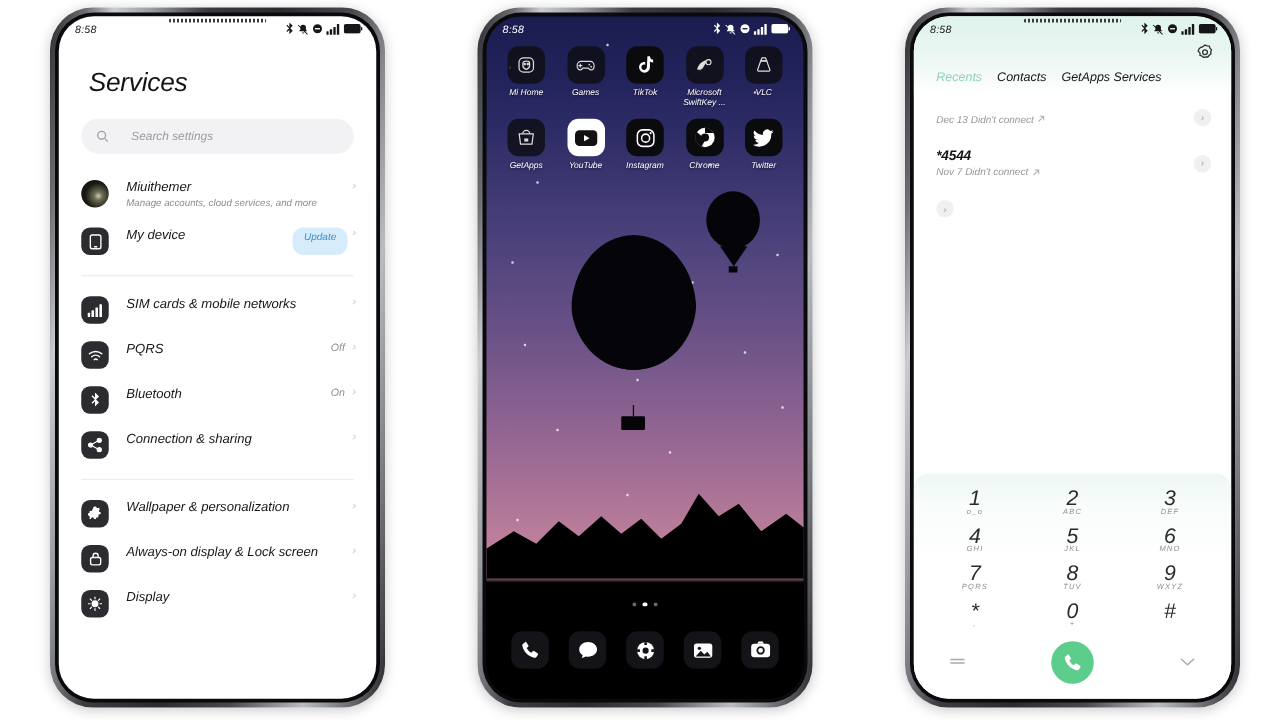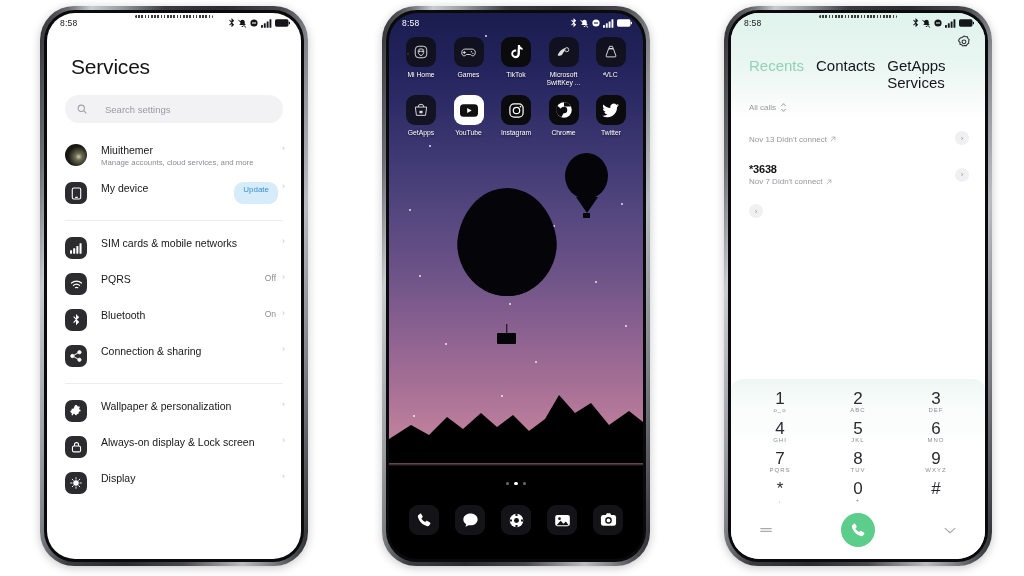--- a/index.html
+++ b/index.html
@@ -22,20 +22,21 @@
     background: linear-gradient(100deg,#2b2b2e 0%,#6d6f73 8%,#c9ccd1 14%,#9a9da2 22%,#3a3c40 34%,#2a2b2e 50%,#46484c 66%,#b9bcc1 82%,#7c7f84 90%,#26272a 100%);
     padding: 4px;
     box-shadow: 0 2px 10px rgba(0,0,0,.22);
   }
   .phone-inner {
     width: 100%; height: 100%;
     border-radius: 31px;
     background: #0a0a0c;
     padding: 3px;
     overflow: hidden;
+    font-style: italic;
   }
   .screen {
     position: relative;
     width: 100%; height: 100%;
     border-radius: 28px;
     overflow: hidden;
     background: #fff;
   }
   .grille {
     position: absolute;
@@ -202,21 +203,21 @@
   .dialer-top {
     background: linear-gradient(180deg,#dff3ec 0%,#e9f6f1 48%,#f7fbf9 82%,#ffffff 100%);
     padding-bottom: 6px;
     position: relative;
   }
   .gear-row { display: flex; justify-content: flex-end; padding: 2px 14px 0 0; }
   .tabs {
     display: flex; align-items: baseline; gap: 12px;
     padding: 8px 0 0 18px;
   }
-  .tab { font-size: 15px; color: #15151a; }
+  .tab { font-size: 10px; color: #15151a; }
   .tab.active { color: #8fd3b4; }
   .d-search {
     margin: 11px 16px 0 16px; height: 26px; border-radius: 13px;
     background: #f1f3f2; display: flex; align-items: center; gap: 7px; padding: 0 11px;
   }
   .d-search .ph { font-size: 9px; color: #a2a2a8; }
   .filter { padding: 12px 0 0 18px; font-size: 8px; color: #98989f; display: flex; align-items: center; gap: 4px; }
   .calls { padding: 4px 0 0; }
   .call-row {
     display: flex; align-items: center;
@@ -678,43 +679,37 @@
               </svg>
           </div>
 
           <div class="tabs">
             <span class="tab active">Recents</span>
             <span class="tab">Contacts</span>
             <span class="tab">GetApps Services</span>
           </div>
 
 
-          <div class="filter">
-            <span>All calls</span>
-            <svg width="7" height="9" viewBox="0 0 8 10" fill="none" stroke="#98989f" stroke-width="1.1" stroke-linecap="round">
-                <path d="M4 .8 1.8 3M4 .8 6.2 3M4 9.2 1.8 7M4 9.2 6.2 7"></path>
-              </svg>
-          </div>
         </div>
 
         <div class="calls">
           <div class="call-row">
             <div class="call-main">
               <div class="call-sub">
-                <span>Nov 13 Didn't connect</span>
+                <span>Dec 13 Didn't connect</span>
                 <svg width="6" height="6" viewBox="0 0 8 8" fill="none" stroke="#b0b0b6" stroke-width="1.1" stroke-linecap="round">
                     <path d="M1.4 6.6 6.6 1.4M2.8 1.4h3.8v3.8"></path>
                   </svg>
               </div>
             </div>
             <div class="call-chev">›</div>
           </div>
           <div class="call-row">
             <div class="call-main">
-              <div class="call-num">*3638</div>
+              <div class="call-num">*4544</div>
               <div class="call-sub">
                 <span>Nov 7 Didn't connect</span>
                 <svg width="6" height="6" viewBox="0 0 8 8" fill="none" stroke="#b0b0b6" stroke-width="1.1" stroke-linecap="round">
                     <path d="M1.4 6.6 6.6 1.4M2.8 1.4h3.8v3.8"></path>
                   </svg>
               </div>
             </div>
             <div class="call-chev">›</div>
           </div>
           <div class="call-row">

